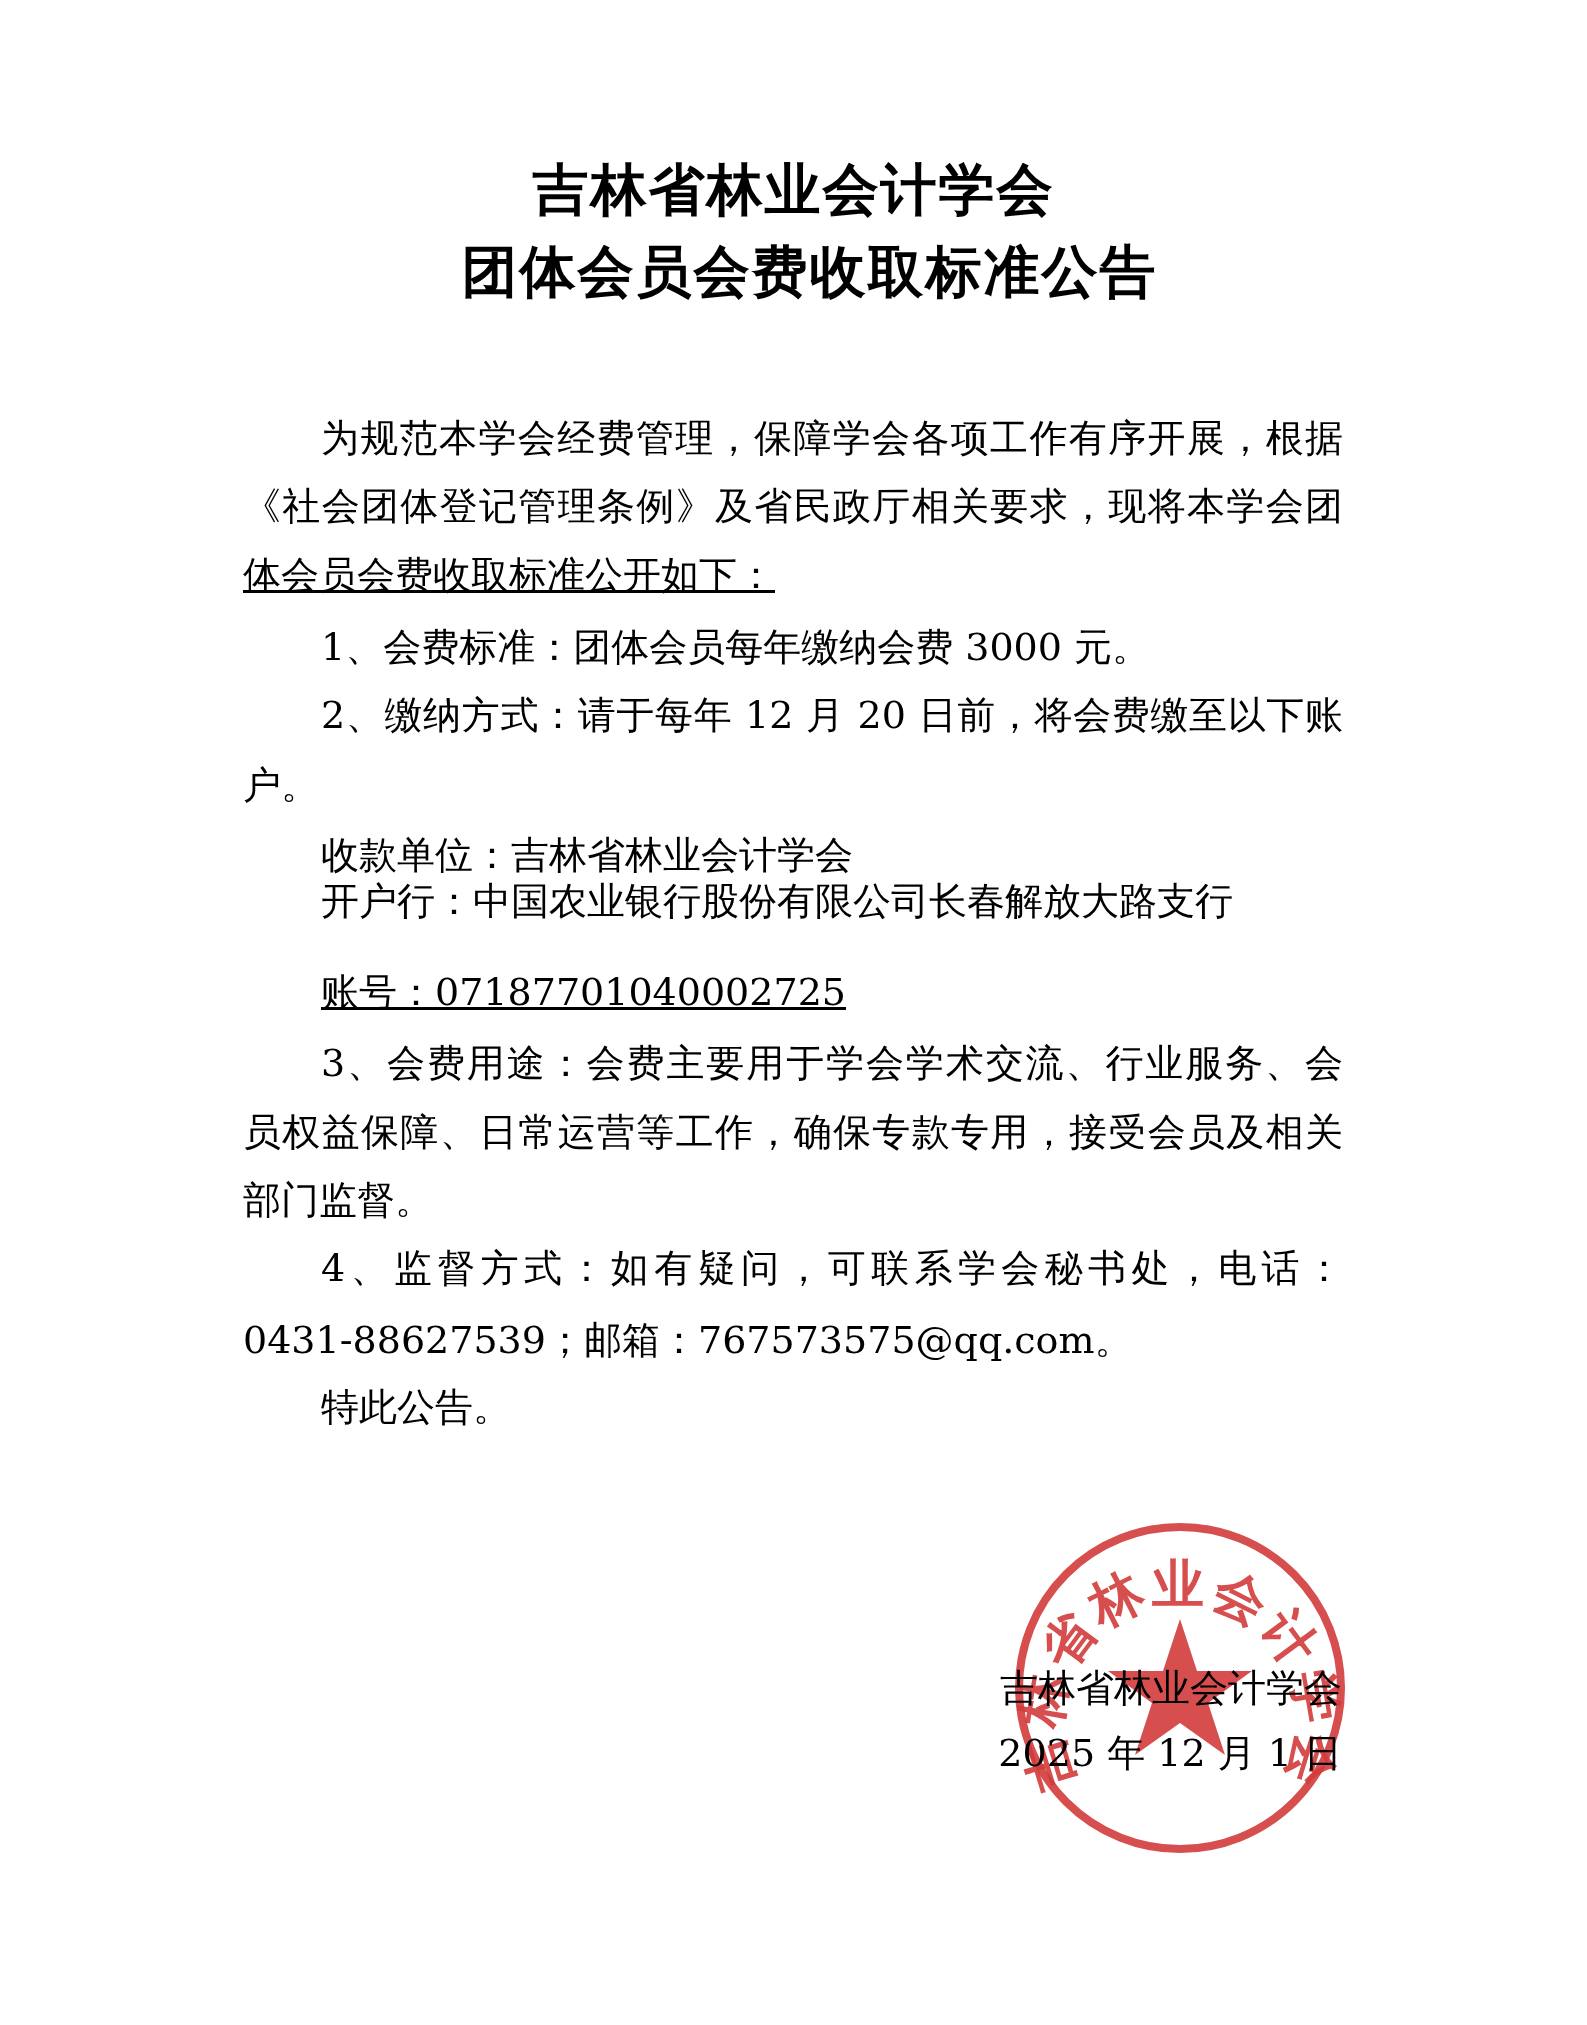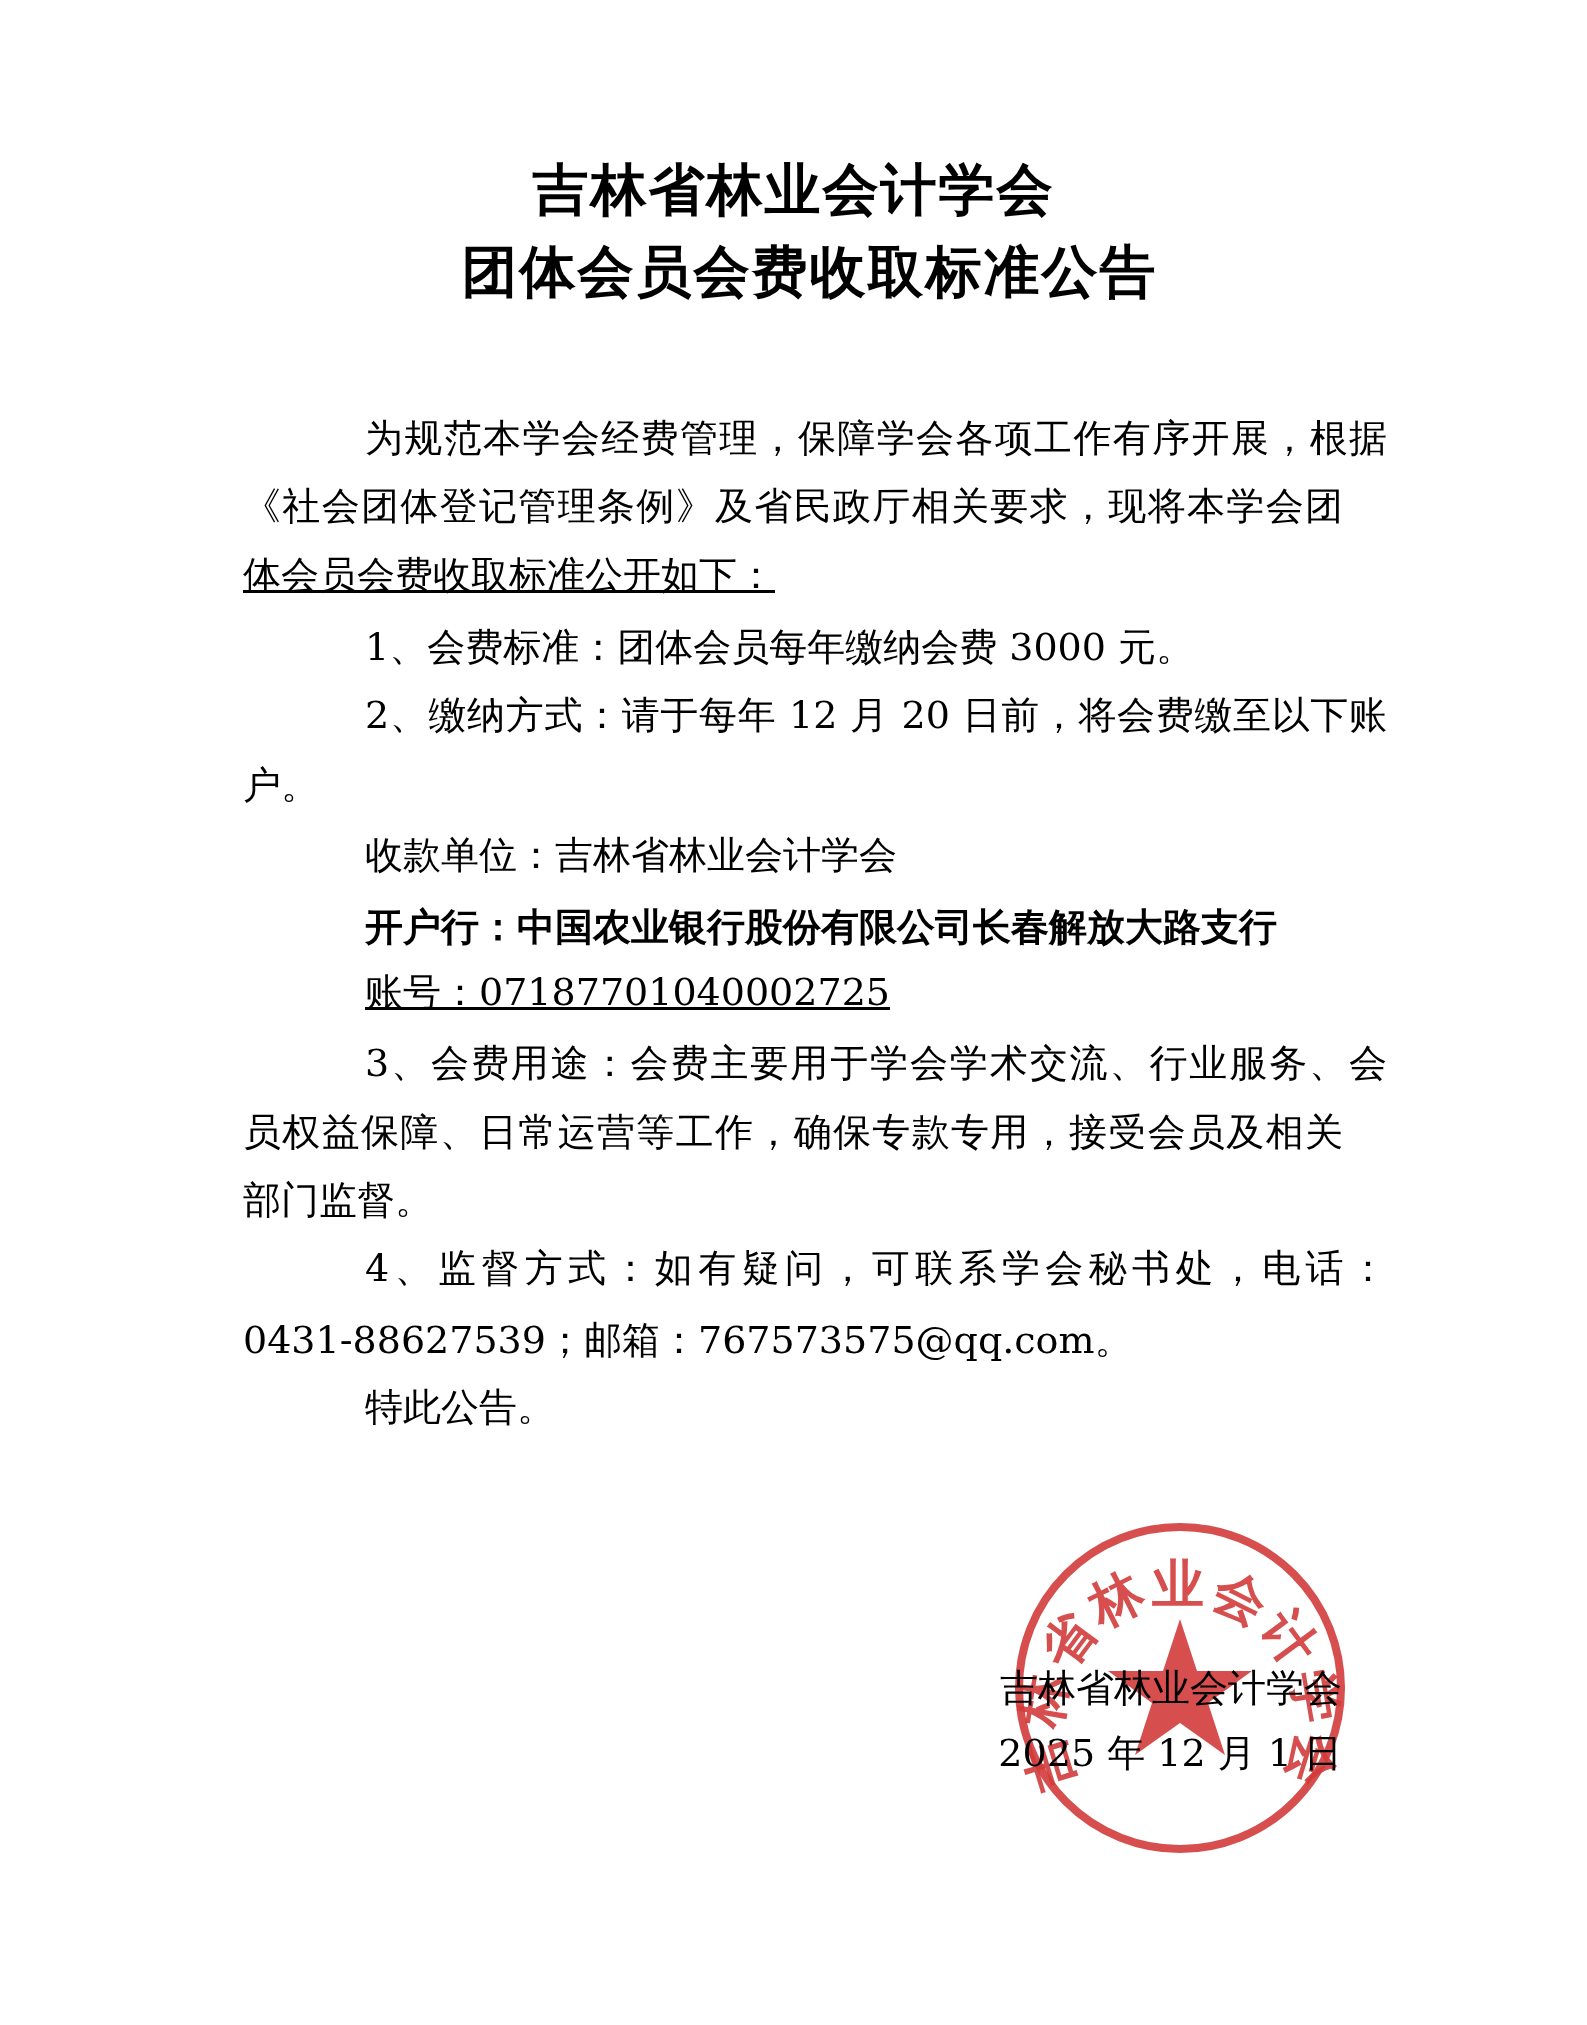--- a/index.html
+++ b/index.html
@@ -3,41 +3,41 @@
 <meta charset="utf-8">
 <style>
   html, body { margin: 0; padding: 0; background: #ffffff; }
   body { width: 1587px; height: 2025px; position: relative; overflow: hidden;
          font-family: "DejaVu Serif", "Liberation Serif", serif; color: #000; }
   .title { position: absolute; left: 0; width: 1587px; text-align: center;
            font-family: "DejaVu Sans", "Liberation Sans", sans-serif;
            font-weight: bold; font-size: 56px; line-height: 70px; letter-spacing: 2px; }
   .line { position: absolute; font-size: 38px; line-height: 50px; white-space: nowrap; }
   .just { text-align: justify; text-align-last: justify; width: 1100px; left: 243px; }
-  .indent { left: 321px; margin-left: 44px; }
+  .indent { left: 321px; }
   .flush { left: 243px; }
   .stamp { position: absolute; left: 1013px; top: 1521px; width: 334px; height: 334px; }
   .sig { position: absolute; font-size: 38px; line-height: 50px; white-space: nowrap; text-align: right; right: 245px; }
 </style>
 </head>
 <body>
 
 <div>
 
   <div class="title" style="top:155px;">吉林省林业会计学会</div>
   <div class="title" style="top:237px;margin-left:16px;">团体会员会费收取标准公告</div>
 
   <div class="line just indent" style="top:413px; width:1022px;">为规范本学会经费管理，保障学会各项工作有序开展，根据</div>
   <div class="line just" style="top:481px;">《社会团体登记管理条例》及省民政厅相关要求，现将本学会团</div>
   <div class="line flush" style="top:550px;text-decoration:underline;">体会员会费收取标准公开如下：</div>
   <div class="line indent" style="top:622px;">1、会费标准：团体会员每年缴纳会费 3000 元。</div>
   <div class="line just indent" style="top:690px; width:1022px;">2、缴纳方式：请于每年 12 月 20 日前，将会费缴至以下账</div>
   <div class="line flush" style="top:760px;">户。</div>
   <div class="line indent" style="top:830px;">收款单位：吉林省林业会计学会</div>
-  <div class="line indent" style="top:902px;font-weight:bold;">开户行：中国农业银行股份有限公司长春解放大路支行</div>
+  <div class="line indent" style="top:876px;">开户行：中国农业银行股份有限公司长春解放大路支行</div>
   <div class="line indent" style="top:967px;text-decoration:underline;">账号：07187701040002725</div>
   <div class="line just indent" style="top:1038px; width:1022px;">3、会费用途：会费主要用于学会学术交流、行业服务、会</div>
   <div class="line just" style="top:1107px;">员权益保障、日常运营等工作，确保专款专用，接受会员及相关</div>
   <div class="line flush" style="top:1175px;">部门监督。</div>
   <div class="line just indent" style="top:1243px; width:1022px;">4、监督方式：如有疑问，可联系学会秘书处，电话：</div>
   <div class="line flush" style="top:1315px;">0431-88627539；邮箱：767573575@qq.com。</div>
   <div class="line indent" style="top:1382px;">特此公告。</div>
 
   <svg class="stamp" viewBox="0 0 334 334">
     <defs>

